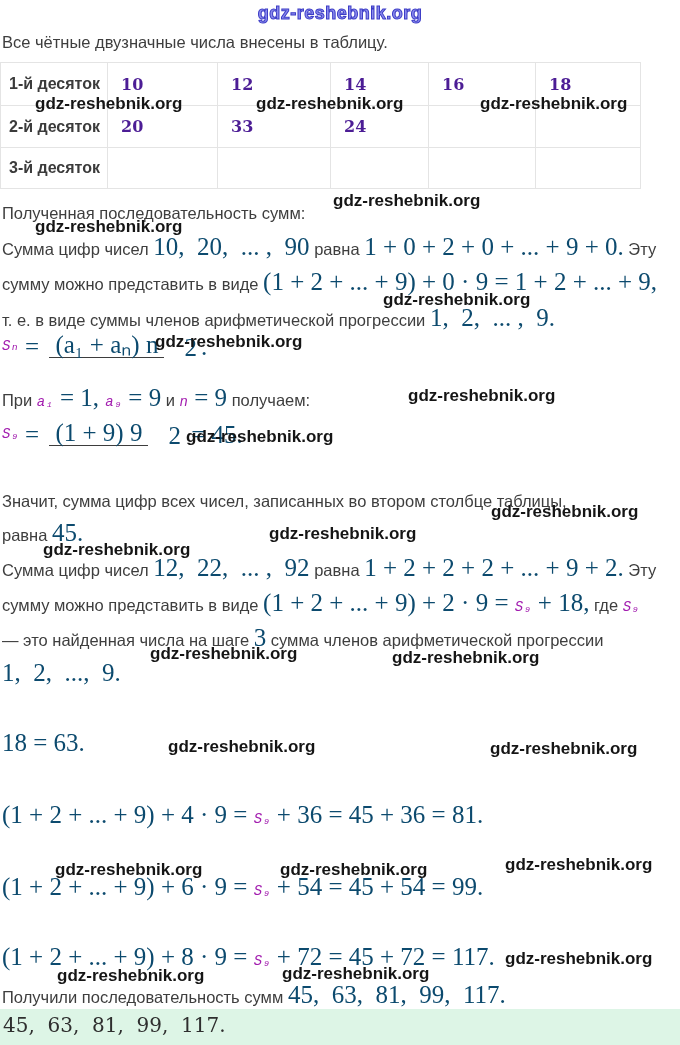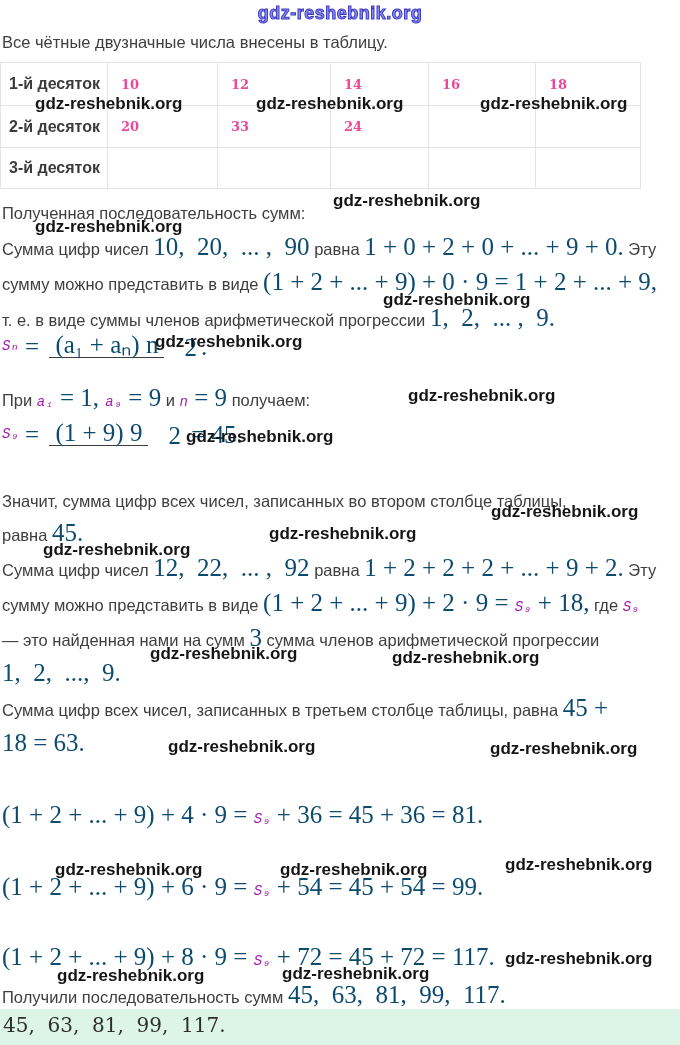--- a/index.html
+++ b/index.html
@@ -24,21 +24,21 @@
   .frac { display:inline-flex; align-items:center; margin:4px 4px;gap:20px; }
   .frac .num { border-bottom:1.5px solid #3d3d3d; padding:0 6px 2px 6px; line-height:21px; }
   .frac .den { padding-top:2px; line-height:21px; }
   table.grid { position:absolute; top:62px; left:0; border-collapse:collapse; table-layout:fixed; }
   table.grid td {
     border:1px solid #e4e4e4; padding:0 0 0 8px; vertical-align:middle;
     font-family:"Liberation Sans",sans-serif; font-size:16px; color:#3b3b3b;
     overflow:hidden;
     font-weight:bold;
   }
-  table.grid td.num { font-family:"DejaVu Serif","Liberation Serif",serif; font-size:13px; color:#ec4899; padding-left:13px; }
+  table.grid td.num { font-family:"DejaVu Serif","Liberation Serif",serif; font-size:16px; color:#4c1d95; padding-left:13px; }
   .answer { position:absolute; top:1009px; left:0; width:680px; height:36px; background:#ddf5e6; }
   .answer .txt {
     position:absolute; left:3px; top:4px;
     font-family:"DejaVu Serif","Liberation Serif",serif; font-size:20px; color:#2e2e2e; white-space:pre;
   }
 </style>
 </head>
 <body>
 
 <div id="canvas">
@@ -97,23 +97,22 @@
   <div class="line" style="top:386px"><span class="s">При </span><span class="mi">a₁</span><span class="m"> = 1, </span><span class="mi">a₉</span><span class="m"> = 9</span><span class="s"> и </span><span class="mi">n</span><span class="m"> = 9</span><span class="s"> получаем:</span></div>
 
   <div class="line formula" style="top:418px">
     <span class="mi">S₉</span><span class="m"> = </span><span class="frac"><span class="m num">(1 + 9) 9</span><span class="m den">2</span></span><span class="m"> = 45.</span>
   </div>
 
   <div class="line" style="top:490px"><span class="s">Значит, сумма цифр всех чисел, записанных во втором столбце таблицы,</span></div>
   <div class="line" style="top:521px"><span class="s">равна </span><span class="m">45.</span></div>
   <div class="line" style="top:556px"><span class="s">Сумма цифр чисел </span><span class="m">12,  22,  ... ,  92</span><span class="s"> равна </span><span class="m">1 + 2 + 2 + 2 + ... + 9 + 2.</span><span class="s"> Эту</span></div>
   <div class="line" style="top:591px"><span class="s">сумму можно представить в виде </span><span class="m">(1 + 2 + ... + 9) + 2 · 9 = </span><span class="mi">S₉</span><span class="m"> + 18,</span><span class="s"> где </span><span class="mi">S₉</span></div>
-  <div class="line" style="top:626px"><span class="s">— это найденная нами на сумм </span><span class="m">3</span><span class="s"> сумма членов арифметической прогрессии</span></div>
+  <div class="line" style="top:626px"><span class="s">— это найденная числа на шаге </span><span class="m">3</span><span class="s"> сумма членов арифметической прогрессии</span></div>
   <div class="line" style="top:661px"><span class="m">1,  2,  ...,  9.</span></div>
-  <div class="line" style="top:696px"><span class="s">Сумма цифр всех чисел, записанных в третьем столбце таблицы, равна </span><span class="m">45 +</span></div>
   <div class="line" style="top:731px"><span class="m">18 = 63.</span></div>
   <div class="line" style="top:803px"><span class="m">(1 + 2 + ... + 9) + 4 · 9 = </span><span class="mi">S₉</span><span class="m"> + 36 = 45 + 36 = 81.</span></div>
   <div class="line" style="top:875px"><span class="m">(1 + 2 + ... + 9) + 6 · 9 = </span><span class="mi">S₉</span><span class="m"> + 54 = 45 + 54 = 99.</span></div>
   <div class="line" style="top:945px"><span class="m">(1 + 2 + ... + 9) + 8 · 9 = </span><span class="mi">S₉</span><span class="m"> + 72 = 45 + 72 = 117.</span></div>
   <div class="line" style="top:983px"><span class="s">Получили последовательность сумм </span><span class="m">45,  63,  81,  99,  117.</span></div>
 
   <div class="answer">
     <span class="txt">45,  63,  81,  99,  117.</span>
   </div>
 

